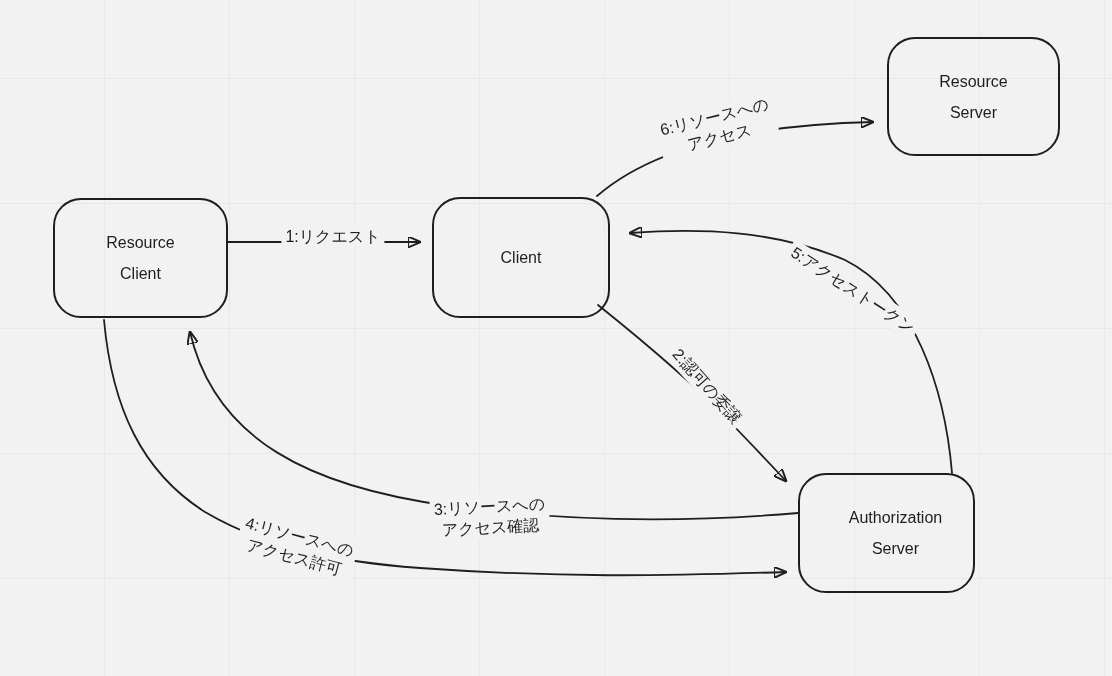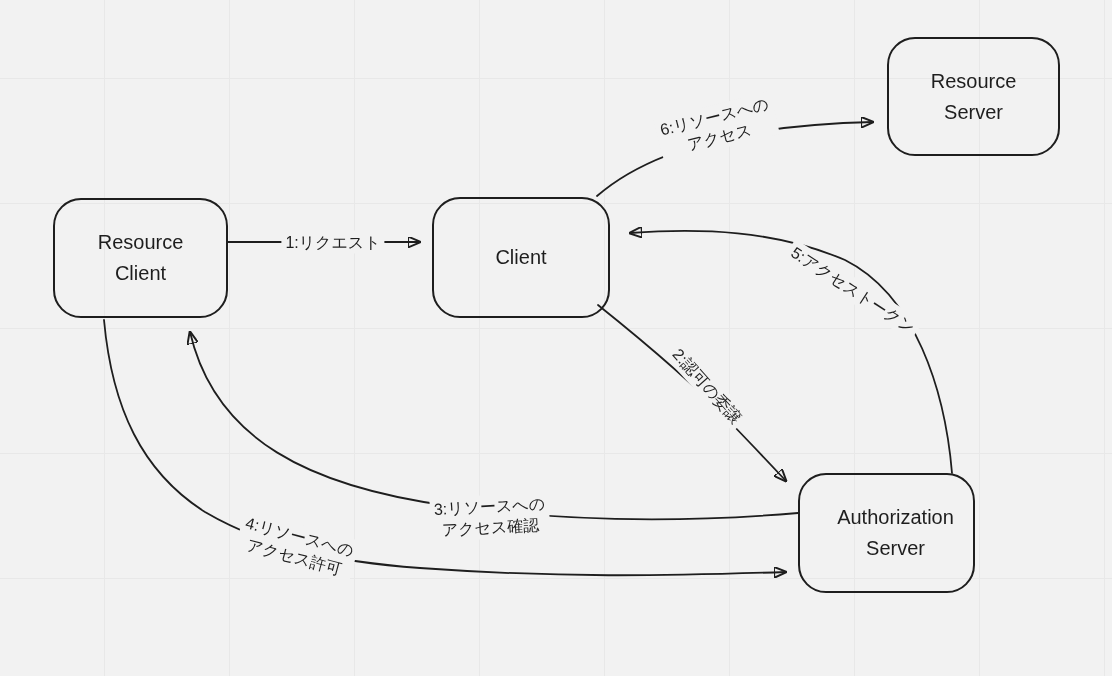--- a/index.html
+++ b/index.html
@@ -36,40 +36,40 @@
   }
   .node {
     position: absolute;
     border: 2.5px solid #1e1e1e;
     border-radius: 28px;
     background: transparent;
     display: flex;
     flex-direction: column;
     align-items: center;
     justify-content: center;
-    font-size: 20px;
+    font-size: 16px;
     line-height: 31px;
     text-align: center;
     box-sizing: border-box;
   }
   #node-resource-owner       { left: 53px;  top: 198px; width: 175px; height: 120px; }
   #node-client               { left: 432px; top: 197px; width: 178px; height: 121px; justify-content: center; }
   #node-resource-server      { left: 887px; top: 37px;  width: 173px; height: 119px; }
   #node-authorization-server { left: 798px; top: 473px; width: 177px; height: 120px; padding-left: 18px; }
 
   .edge-label {
     position: absolute;
     background: #f2f2f2;
     font-size: 16px;
     line-height: 21px;
     text-align: center;
     white-space: nowrap;
     padding: 1px 4px;
   }
-  #edge-label-1 { left: 333px; top: 242px; transform: translate(-50%,-50%); }
+  #edge-label-1 { left: 333px; top: 236px; transform: translate(-50%,-50%); }
   #edge-label-2 { left: 707px; top: 386px; transform: translate(-50%,-50%) rotate(48deg); }
   #edge-label-3 { left: 490px; top: 517px; transform: translate(-50%,-50%) rotate(-3deg); }
   #edge-label-4 { left: 297px; top: 547px; transform: translate(-50%,-50%) rotate(15deg); }
   #edge-label-5 { left: 853px; top: 290px; transform: translate(-50%,-50%) rotate(33deg); }
   #edge-label-6 { left: 717px; top: 127px; transform: translate(-50%,-50%) rotate(-14deg); }
 </style>
 </head>
 <body>
 
 <div class="canvas">

